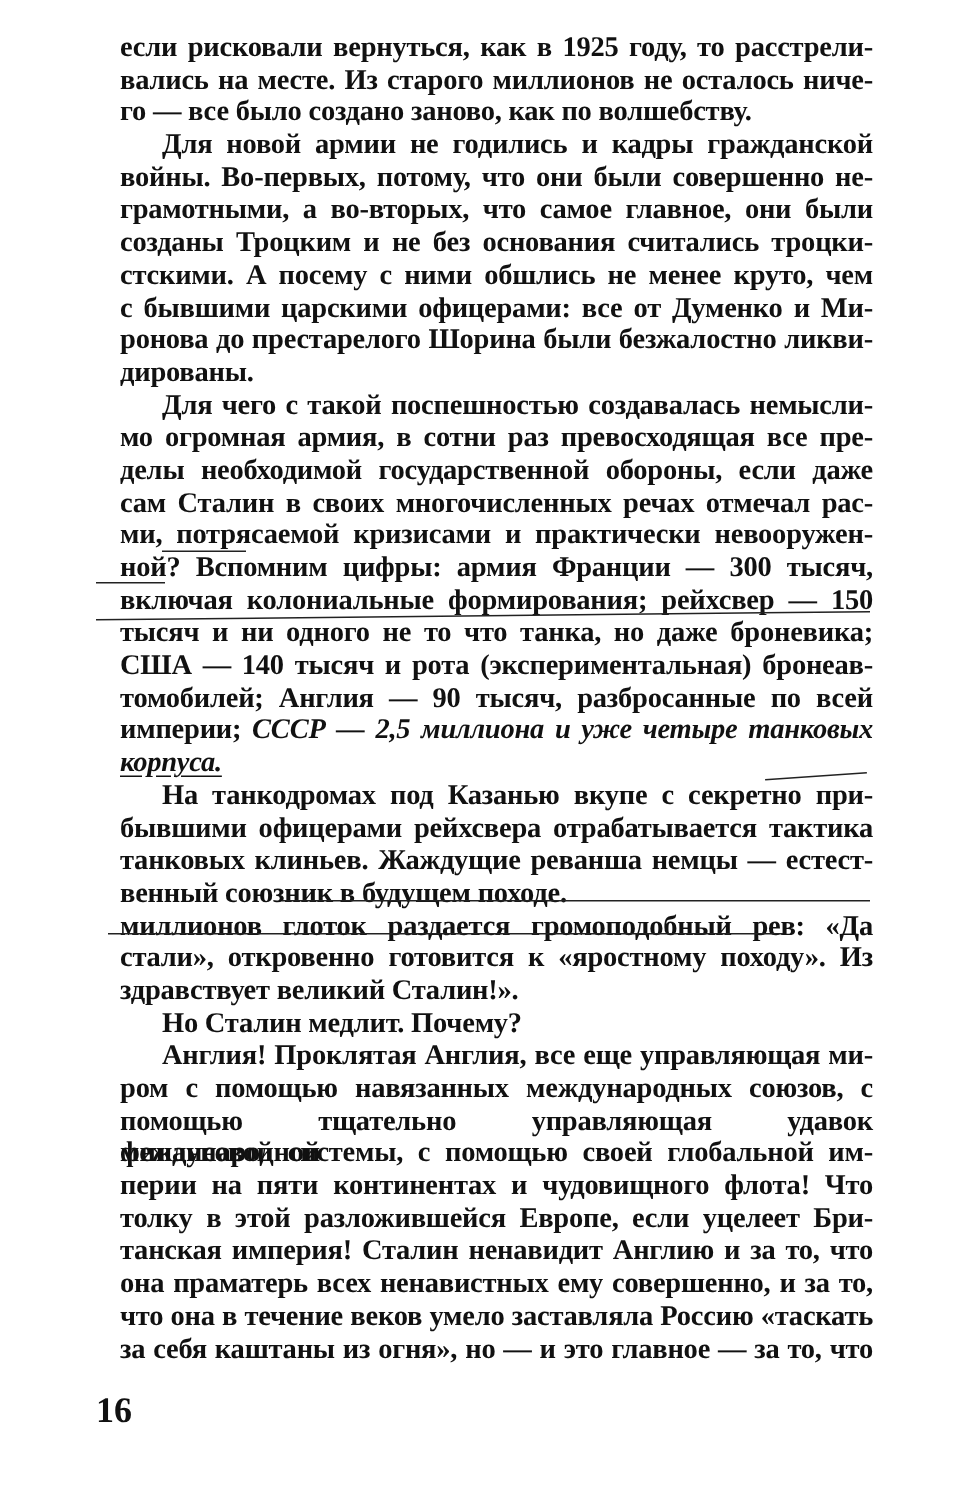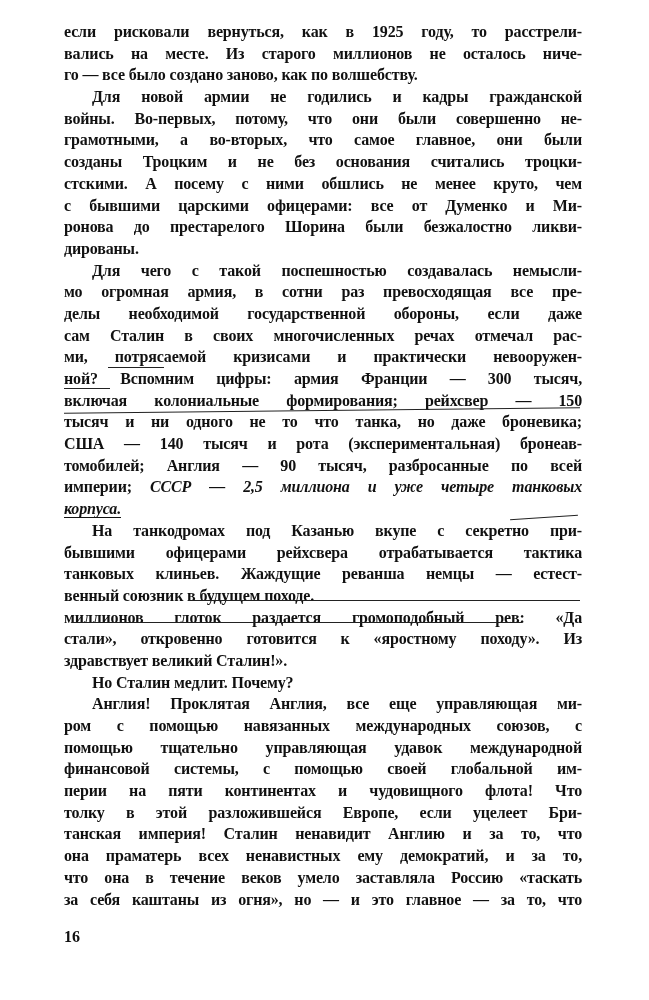--- a/index.html
+++ b/index.html
@@ -18,27 +18,28 @@
   .page {
     position: absolute;
     left: 64px;
     top: 21px;
     width: 518px;
   }
   .line {
     display: block;
     height: 21.7px;
     line-height: 21.7px;
-    font-size: 16px;
+    font-size: 19px;
     font-weight: bold;
     text-align: justify;
     text-align-last: justify;
     white-space: nowrap;
     overflow: visible;
     letter-spacing: -0.15px;
+    margin-left: 16px;
   }
   .line.last {
     text-align-last: left;
   }
   .line.indent {
     padding-left: 28px;
   }
   .line span.txt {
     display: inline-block;
     width: 100%;
@@ -49,21 +50,21 @@
   .line.last span.txt {
     text-align-last: left;
   }
   .it { font-style: italic; }
   .ul { text-decoration: underline; text-underline-offset: 3px; }
   .page-number {
     position: absolute;
     left: 64px;
     top: 928px;
     font-family: "Liberation Serif", "DejaVu Serif", serif;
-    font-size: 16px;
+    font-size: 24px;
     font-weight: bold;
   }
   .pen-mark {
     position: absolute;
     border-top: 1.5px solid #222;
   }
 </style>
 </head>
 <body>
 
@@ -99,21 +100,21 @@
   <div class="line"><span class="txt">стали», откровенно готовится к «яростному походу». Из</span></div>
   <div class="line last"><span class="txt">здравствует великий Сталин!».</span></div>
   <div class="line indent last"><span class="txt">Но Сталин медлит. Почему?</span></div>
   <div class="line indent"><span class="txt">Англия! Проклятая Англия, все еще управляющая ми-</span></div>
   <div class="line"><span class="txt">ром с помощью навязанных международных союзов, с</span></div>
   <div class="line"><span class="txt">помощью тщательно управляющая удавок международной</span></div>
   <div class="line"><span class="txt">финансовой системы, с помощью своей глобальной им-</span></div>
   <div class="line"><span class="txt">перии на пяти континентах и чудовищного флота! Что</span></div>
   <div class="line"><span class="txt">толку в этой разложившейся Европе, если уцелеет Бри-</span></div>
   <div class="line"><span class="txt">танская империя! Сталин ненавидит Англию и за то, что</span></div>
-  <div class="line"><span class="txt">она праматерь всех ненавистных ему демократий, и за то,</span></div>
+  <div class="line"><span class="txt">она праматерь всех ненавистных ему совершенно, и за то,</span></div>
   <div class="line"><span class="txt">что она в течение веков умело заставляла Россию «таскать</span></div>
   <div class="line"><span class="txt">за себя каштаны из огня», но — и это главное — за то, что</span></div>
 </div>
 
 <div class="pen-mark" style="left:108px; top:367px; width:56px;"></div>
 <div class="pen-mark" style="left:64px; top:388px; width:46px;"></div>
 <div class="pen-mark" style="left:64px; top:410px; width:516px; transform:rotate(-0.6deg);"></div>
 <div class="pen-mark" style="left:510px; top:517px; width:68px; transform:rotate(-4deg);"></div>
 <div class="pen-mark" style="left:188px; top:600px; width:392px;"></div>
 <div class="pen-mark" style="left:72px; top:622px; width:450px;"></div>

